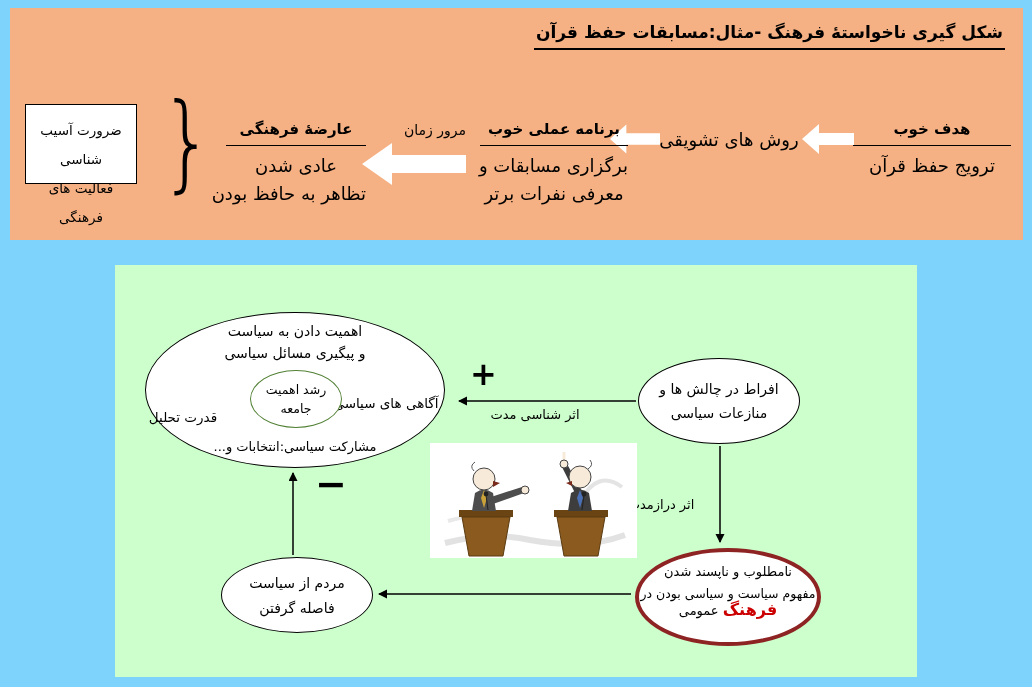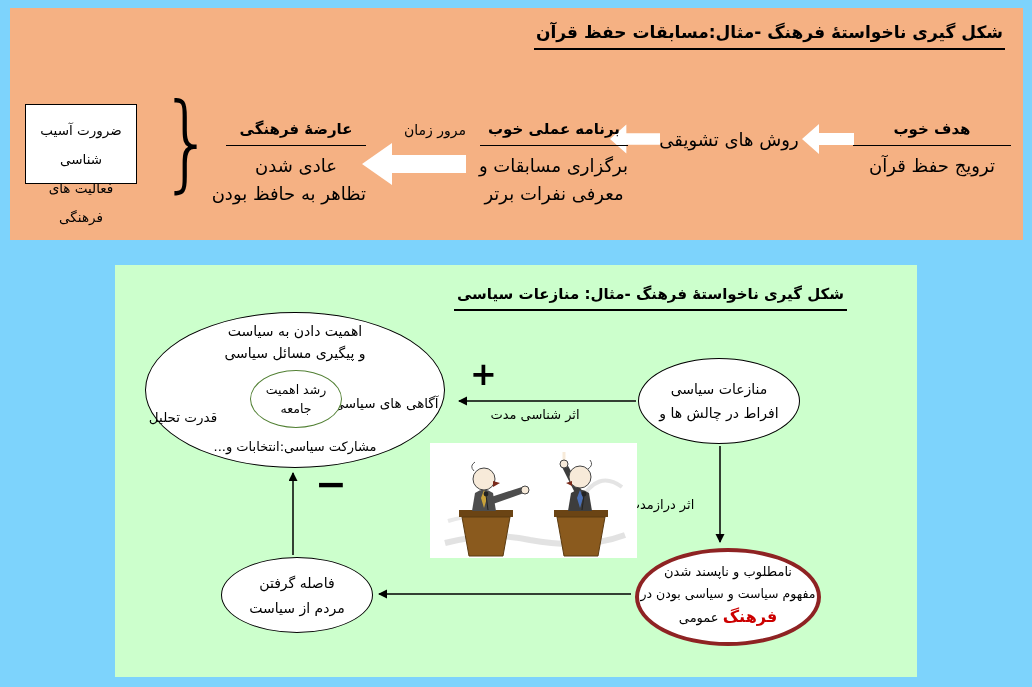--- a/index.html
+++ b/index.html
@@ -46,21 +46,21 @@
   .g-top2{top:32px;font-size:14px;}
   .g-left{left:-6px;top:82px;width:86px;font-size:13.5px;margin-top:14px;}
   .g-right{left:auto;right:0px;top:82px;width:116px;font-size:13.5px;}
   .g-bottom{top:126px;font-size:13px;}
   .inner-ellipse{left:104px;top:57px;width:92px;height:58px;border:1.5px solid var(--inner-green);
                  border-radius:50%;position:absolute;background:#fff;padding-top:9px;font-size:12.5px;line-height:19px;}
   .cause-ellipse{left:523px;top:93px;width:162px;height:86px;padding-top:18px;font-size:14px;line-height:24px;}
   .negative-ellipse{left:520px;top:283px;width:186px;height:98px;border:4px solid var(--negative-border);}
   .n1{top:12px;font-size:13px;}
   .n2{top:34px;font-size:12.5px;}
-  .n3{top:55px;font-size:13px;}
+  .n3{top:48px;font-size:13px;}
   .n3 .hl{color:var(--highlight-red);font-weight:bold;font-size:16px;}
   .distance-ellipse{left:106px;top:292px;width:152px;height:76px;padding-top:13px;font-size:14px;line-height:25px;}
   .sign{position:absolute;font-weight:bold;}
   .plus-sign{left:355px;top:90px;font-size:32px;}
   .minus-sign{left:200px;top:200px;font-size:38px;line-height:38px;}
   .edge-label{position:absolute;font-size:13px;text-align:center;white-space:nowrap;}
   .short-label{left:368px;top:142px;width:104px;}
   .long-label{left:500px;top:232px;width:92px;}
   .cartoon{position:absolute;left:315px;top:178px;width:207px;height:115px;background:#fff;}
   .overlay{position:absolute;left:0;top:0;width:802px;height:412px;pointer-events:none;}
@@ -109,21 +109,20 @@
 
     <div class="brace">{</div>
 
     <div class="conclusion-box">
       <div>ضرورت آسیب شناسی</div>
       <div>فعالیت های فرهنگی</div>
     </div>
   </div>
 
   <div class="panel-bottom fa">
-    <div class="bottom-title">شکل گیری ناخواستهٔ فرهنگ -مثال: منازعات سیاسی</div>
 
     <svg class="overlay">
       <defs>
         <marker id="ah" markerWidth="10" markerHeight="10" refX="8" refY="4.5" orient="auto" markerUnits="userSpaceOnUse">
           <path d="M0,0 L9,4.5 L0,9 z" fill="#000"></path>
         </marker>
       </defs>
       <line x1="521" y1="136" x2="344" y2="136" stroke="#000" stroke-width="1.5" marker-end="url(#ah)"></line>
       <line x1="605" y1="181" x2="605" y2="277" stroke="#000" stroke-width="1.5" marker-end="url(#ah)"></line>
       <line x1="516" y1="329" x2="264" y2="329" stroke="#000" stroke-width="1.5" marker-end="url(#ah)"></line>
@@ -136,22 +135,22 @@
       <div class="e-abs g-left">قدرت تحلیل</div>
       <div class="e-abs g-right">آگاهی های سیاسی</div>
       <div class="inner-ellipse">
         <div>رشد اهمیت</div>
         <div>جامعه</div>
       </div>
       <div class="e-abs g-bottom">مشارکت سیاسی:انتخابات و...</div>
     </div>
 
     <div class="ellipse cause-ellipse">
+      <div>افراط در چالش ها و</div>
       <div>منازعات سیاسی</div>
-      <div>افراط در چالش ها و</div>
     </div>
 
     <div class="sign plus-sign">+</div>
     <div class="edge-label short-label">اثر شناسی مدت</div>
     <div class="edge-label long-label">اثر درازمدت</div>
     <div class="sign minus-sign">−</div>
 
     <div class="cartoon">
       <svg width="207" height="115" viewBox="0 0 207 115">
         <path d="M15,100 q45,-12 85,-3 q55,10 95,-5" stroke="#cfcfcf" stroke-width="6" fill="none" opacity="0.6"></path>
@@ -187,17 +186,17 @@
       </svg>
     </div>
 
     <div class="ellipse negative-ellipse">
       <div class="e-abs n1">نامطلوب و ناپسند شدن</div>
       <div class="e-abs n2">مفهوم سیاست و سیاسی بودن در</div>
       <div class="e-abs n3"><span class="hl">فرهنگ</span><span> عمومی</span></div>
     </div>
 
     <div class="ellipse distance-ellipse">
+      <div>مردم از سیاست</div>
       <div>فاصله گرفتن</div>
-      <div>مردم از سیاست</div>
     </div>
   </div>
 </div>
 
 </body></html>

